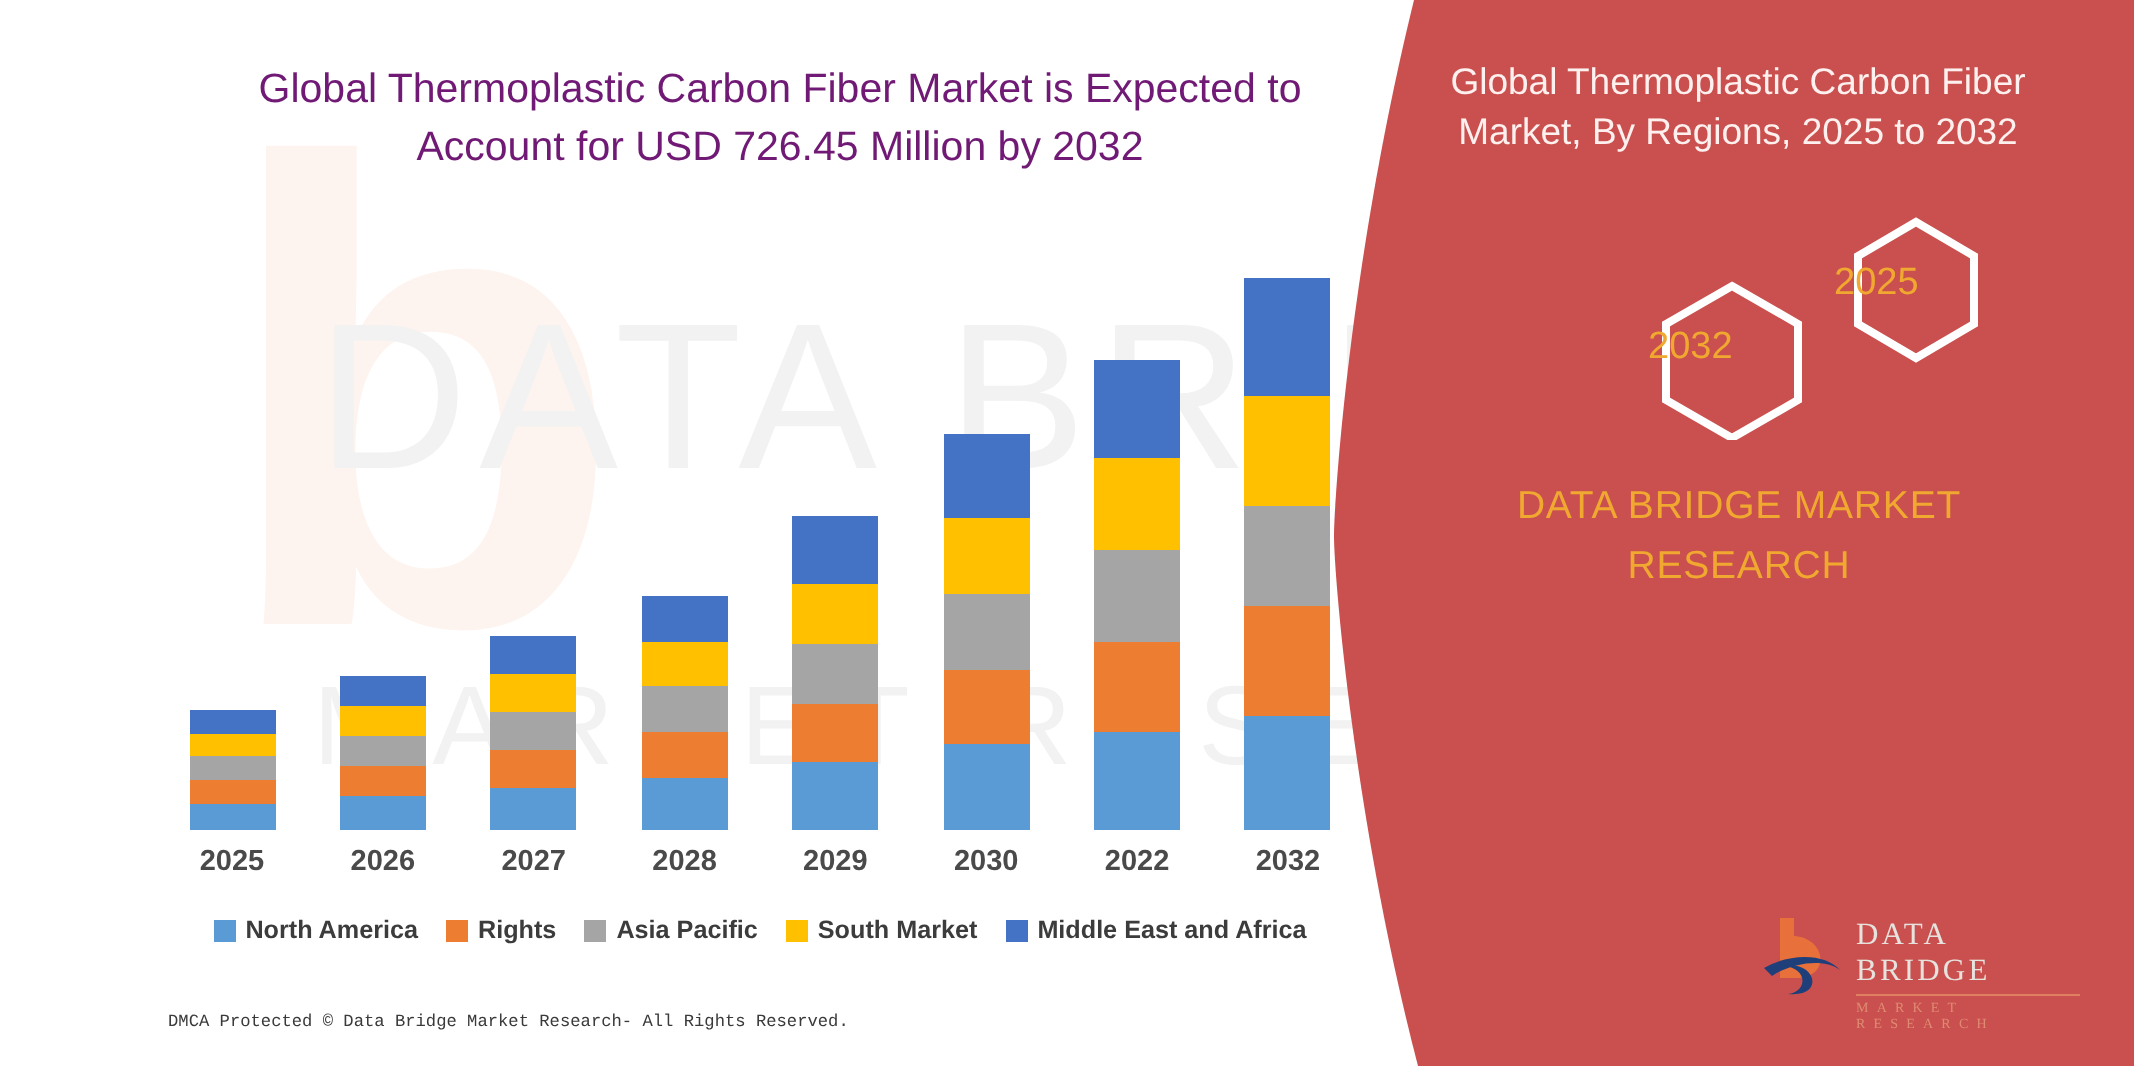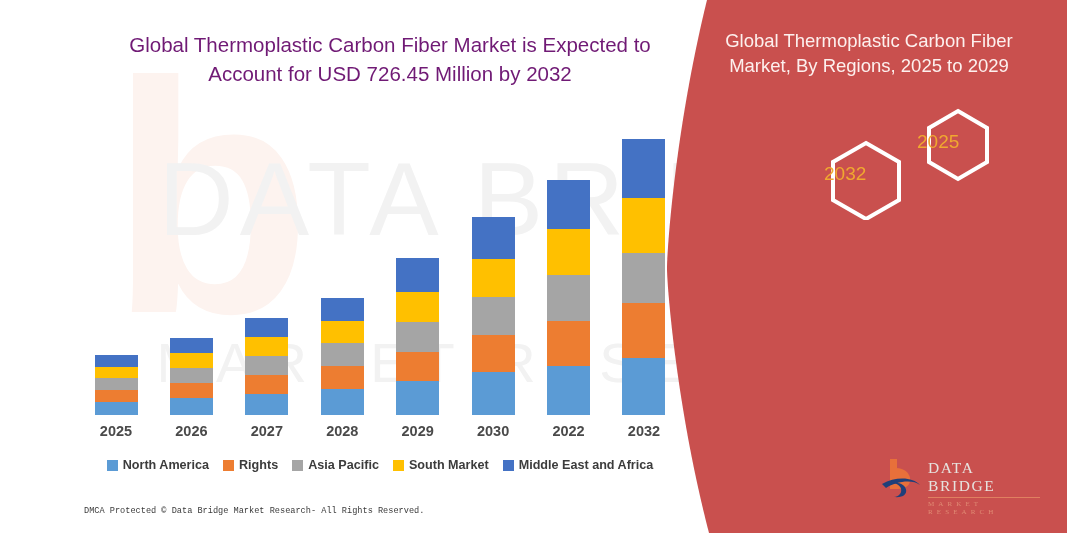--- a/index.html
+++ b/index.html
@@ -227,29 +227,33 @@
     <span class="footer-left">DMCA Protected © Data Bridge Market Research-  All Rights Reserved.</span>
   </div>
 
   <div class="red-panel">
     <svg width="400" height="533" viewBox="0 0 400 533">
       <path d="M 400 0 L 40 0 C 8 130, 0 250, 0 268 C 0 288, 10 410, 42 533 L 400 533 Z" fill="#c9504e"></path>
     </svg>
     <div class="rp-content">
       <div class="rp-title">
         <div>Global Thermoplastic Carbon Fiber</div>
-        <div>Market, By Regions, 2025 to 2029</div>
+        <div>Market, By Regions, 2025 to 2032</div>
       </div>
       <div class="hexes">
         <svg width="260" height="115" viewBox="0 0 260 115">
           <polygon points="196,6 225,23 225,57 196,74 167,57 167,23" fill="none" stroke="#ffffff" stroke-width="4"></polygon>
           <polygon points="104,38 137,57 137,95 104,114 71,95 71,57" fill="none" stroke="#ffffff" stroke-width="4"></polygon>
         </svg>
         <div class="hex-label hex-2025">2025</div>
         <div class="hex-label hex-2032">2032</div>
+      </div>
+      <div class="rp-brand">
+        <div>DATA BRIDGE MARKET</div>
+        <div>RESEARCH</div>
       </div>
     </div>
   </div>
 
   <div class="logo">
     <svg width="46" height="46" viewBox="0 0 46 46">
       <path d="M10 4 L17 4 L17 34 L10 34 Z" fill="#e8703a"></path>
       <path d="M16 13 C33 13, 36 34, 18 34 L16 34 Z" fill="#e8703a"></path>
       <path d="M2 29 C16 21, 33 22, 40 30 C33 24, 16 26, 6 33 Z" fill="#1f3f7a"></path>
       <path d="M12 28 C28 25, 33 44, 14 42 C24 41, 24 29, 12 28 Z" fill="#1f3f7a"></path>

